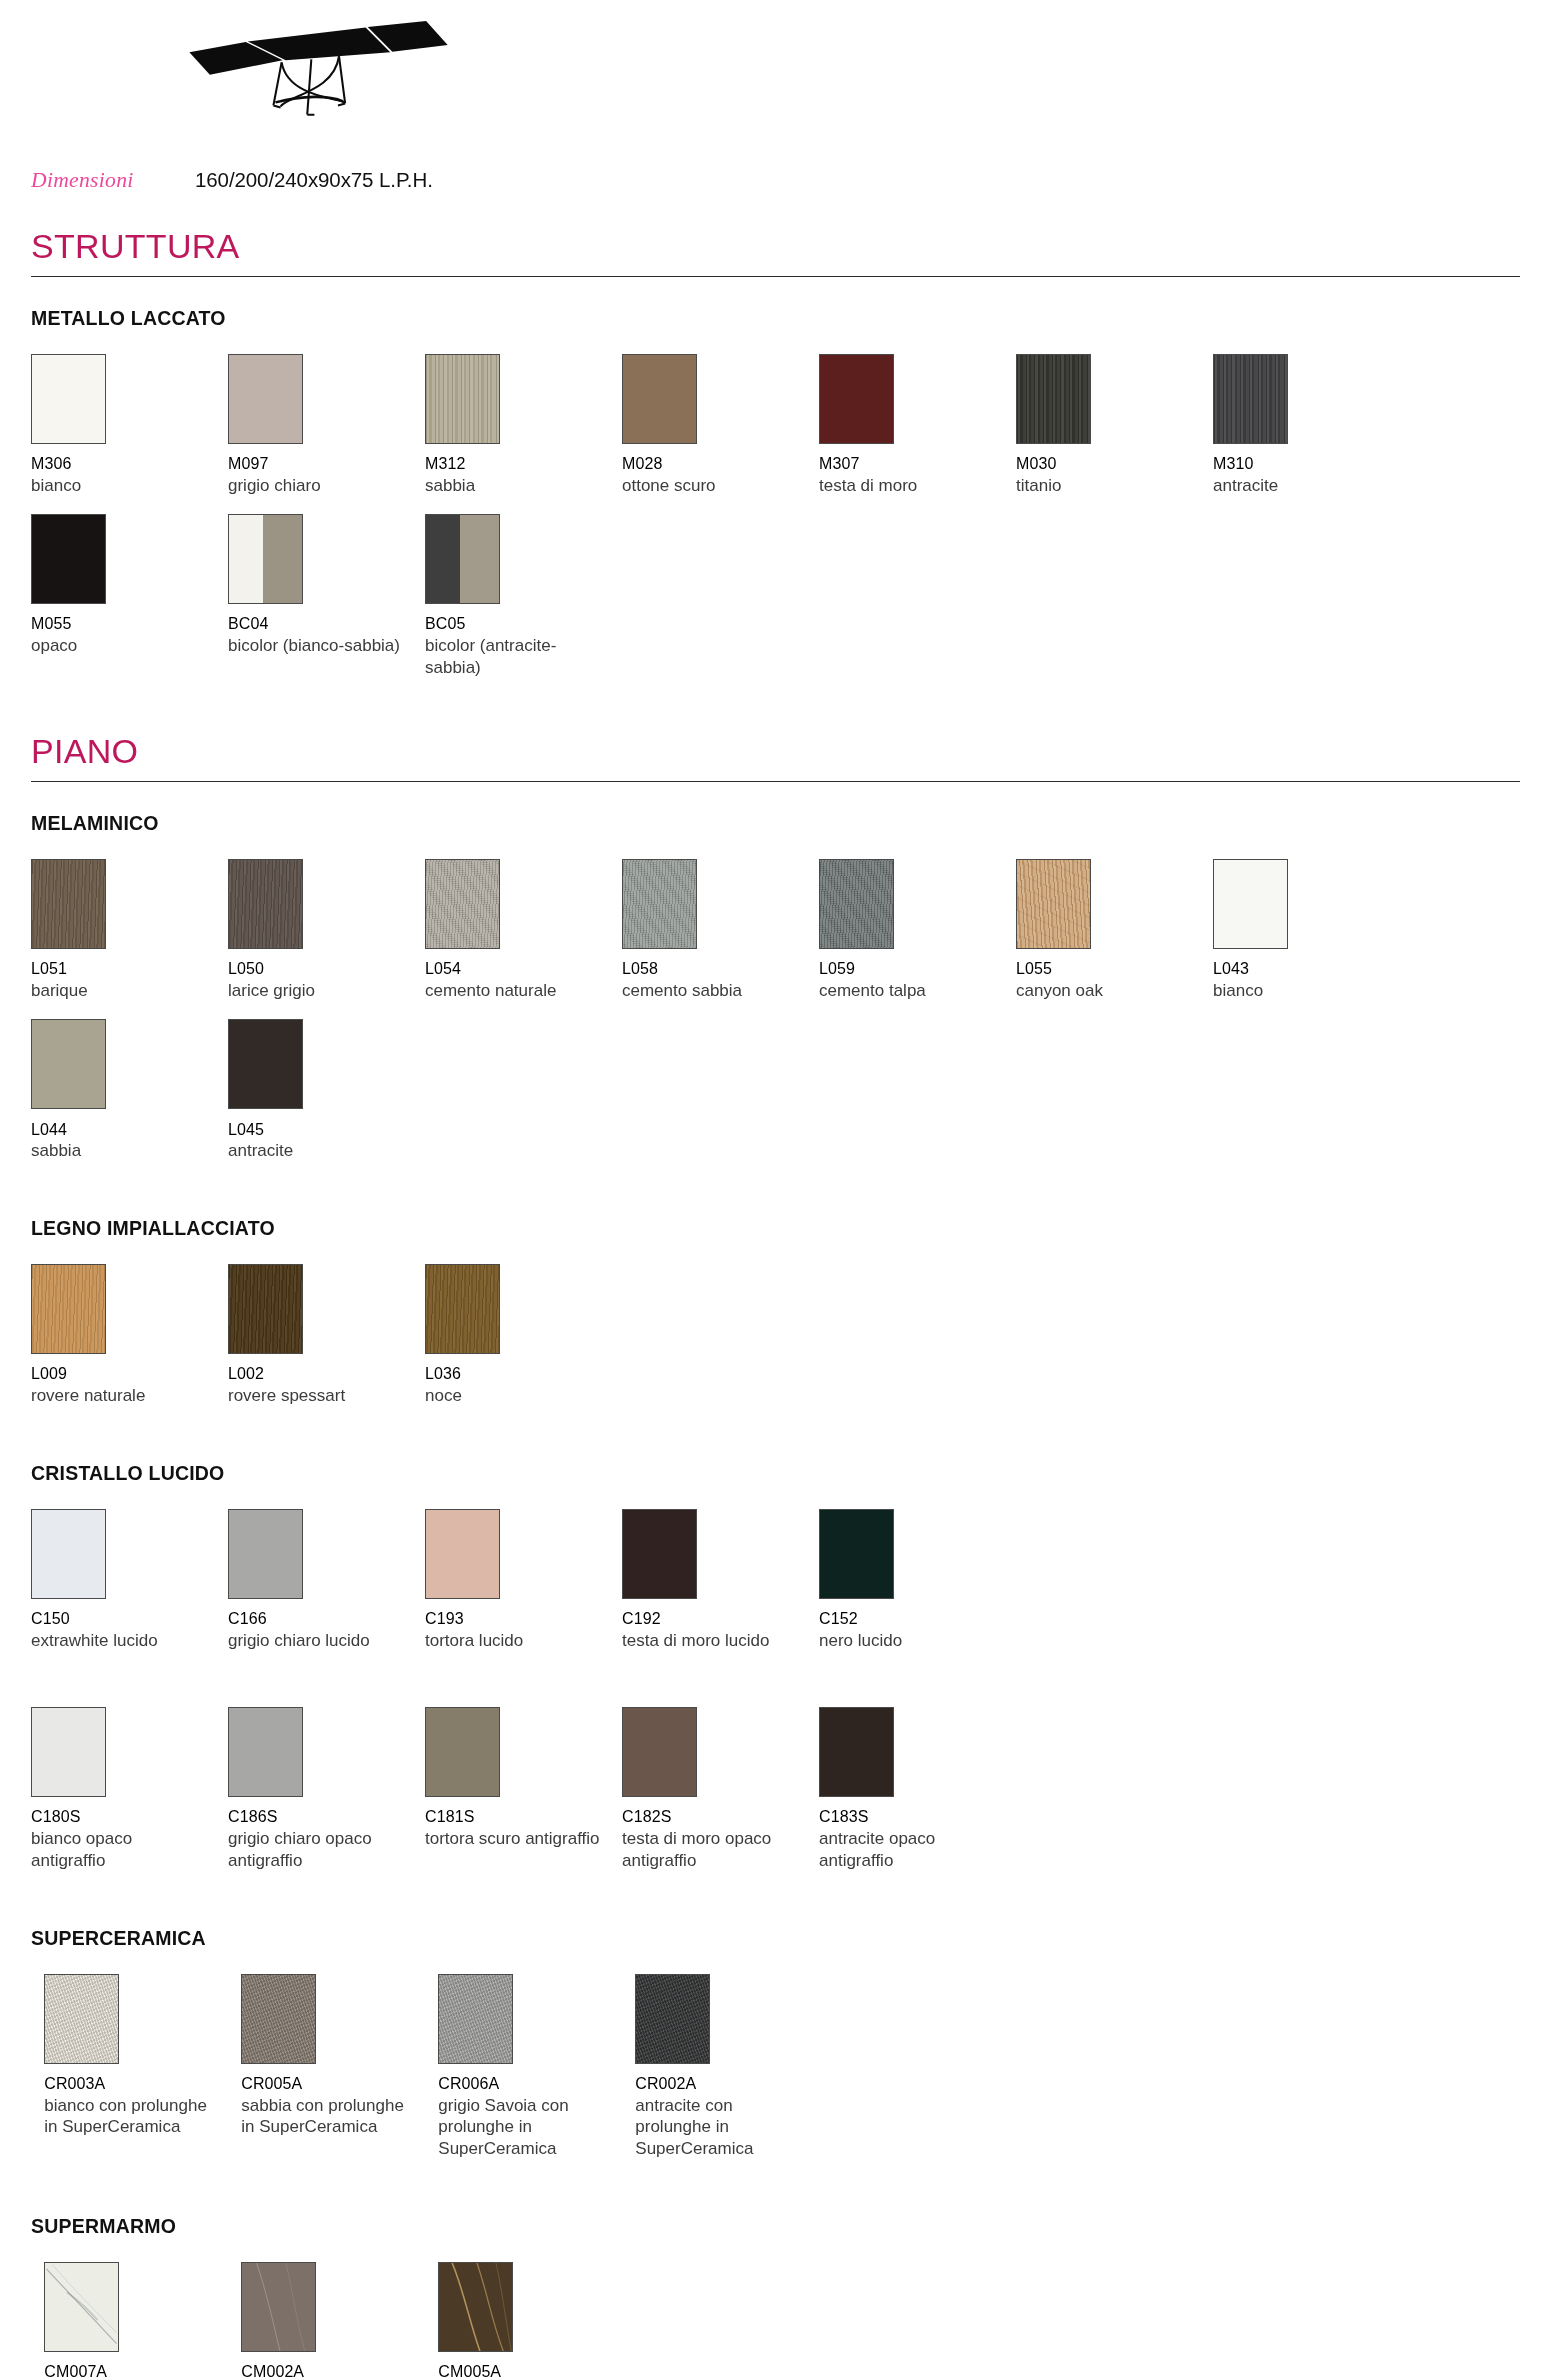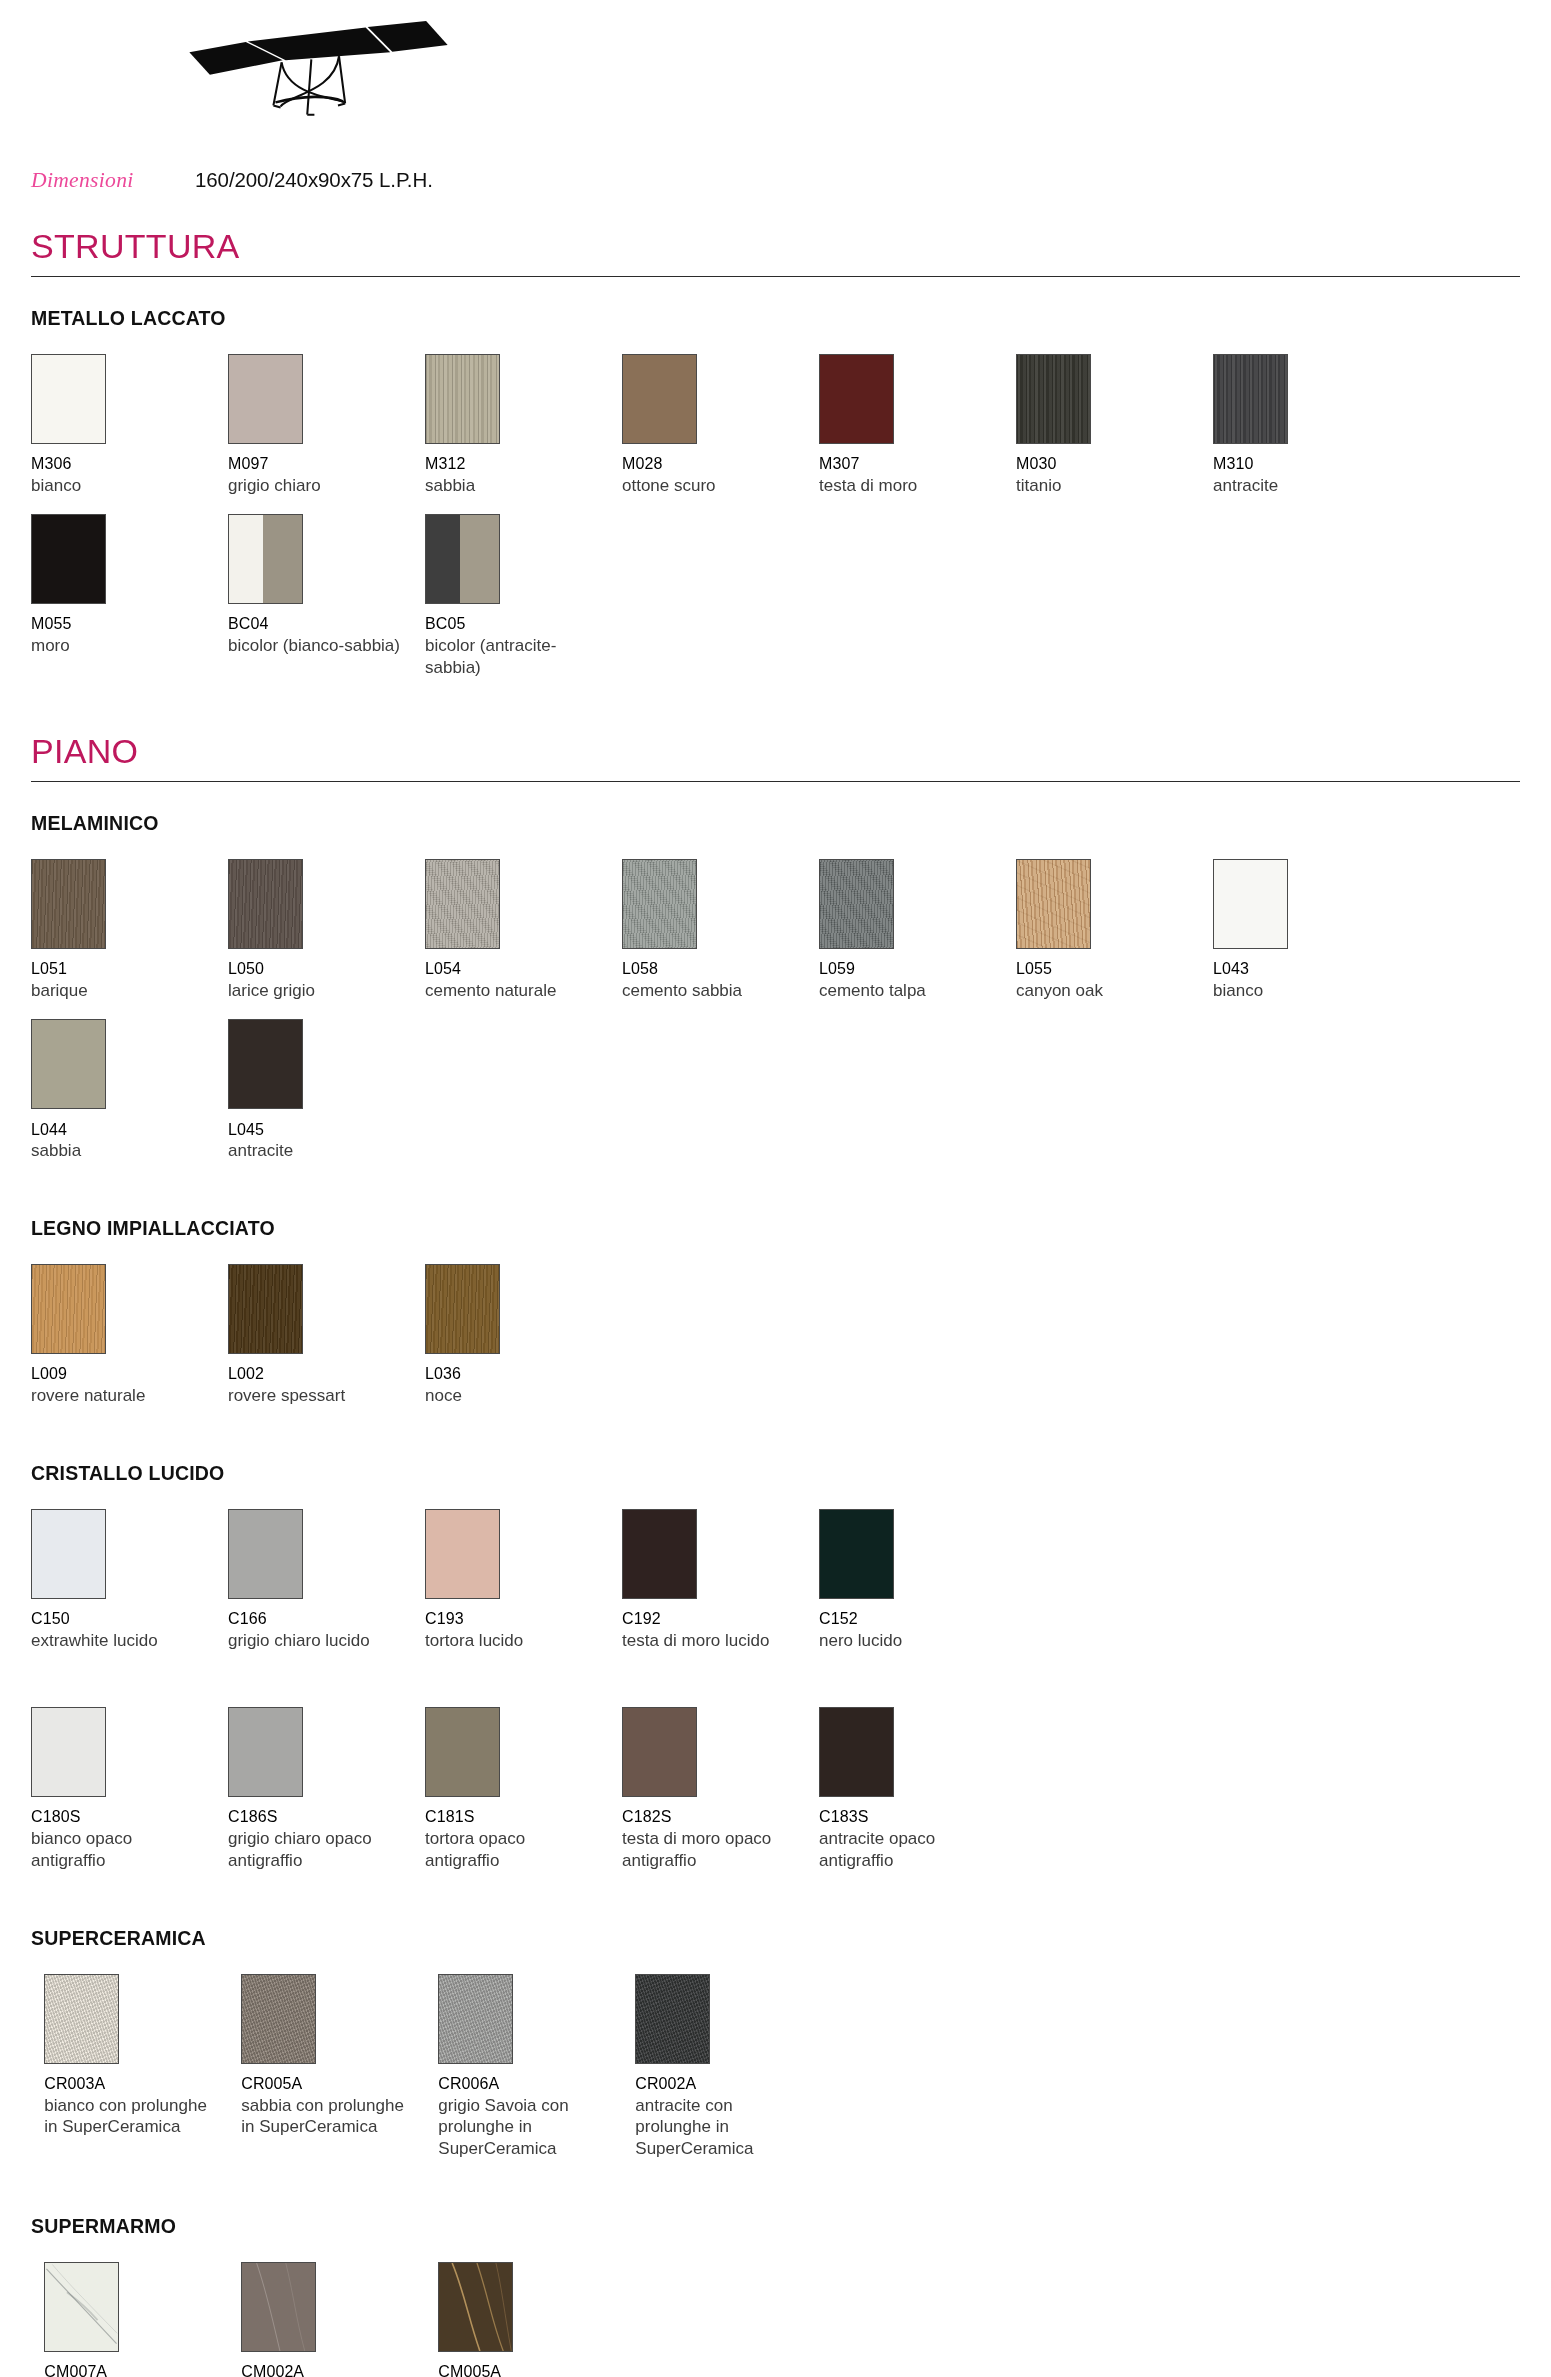--- a/index.html
+++ b/index.html
@@ -185,21 +185,21 @@
             <div class="swatch-desc">titanio</div>
           </div>
           <div class="swatch-cell">
             <div class="swatch tex-grain" style="background: rgb(63, 63, 65);"></div>
             <div class="swatch-code">M310</div>
             <div class="swatch-desc">antracite</div>
           </div>
           <div class="swatch-cell">
             <div class="swatch" style="background: rgb(23, 19, 18);"></div>
             <div class="swatch-code">M055</div>
-            <div class="swatch-desc">moro</div>
+            <div class="swatch-desc">opaco</div>
           </div>
           <div class="swatch-cell">
             <div class="swatch">
               <div class="split">
                 <span style="background: rgb(243, 242, 236);"></span>
                 <span style="background: rgb(155, 148, 133);"></span>
               </div>
             </div>
             <div class="swatch-code">BC04</div>
             <div class="swatch-desc">bicolor (bianco-sabbia)</div>
@@ -326,21 +326,21 @@
             <div class="swatch-desc">bianco opaco antigraffio</div>
           </div>
           <div class="swatch-cell">
             <div class="swatch" style="background: rgb(167, 167, 165);"></div>
             <div class="swatch-code">C186S</div>
             <div class="swatch-desc">grigio chiaro opaco antigraffio</div>
           </div>
           <div class="swatch-cell">
             <div class="swatch" style="background: rgb(133, 124, 105);"></div>
             <div class="swatch-code">C181S</div>
-            <div class="swatch-desc">tortora opaco antigraffio</div>
+            <div class="swatch-desc">tortora scuro antigraffio</div>
           </div>
           <div class="swatch-cell">
             <div class="swatch" style="background: rgb(107, 86, 76);"></div>
             <div class="swatch-code">C182S</div>
             <div class="swatch-desc">testa di moro opaco antigraffio</div>
           </div>
           <div class="swatch-cell">
             <div class="swatch" style="background: rgb(46, 36, 32);"></div>
             <div class="swatch-code">C183S</div>
             <div class="swatch-desc">antracite opaco antigraffio</div>

